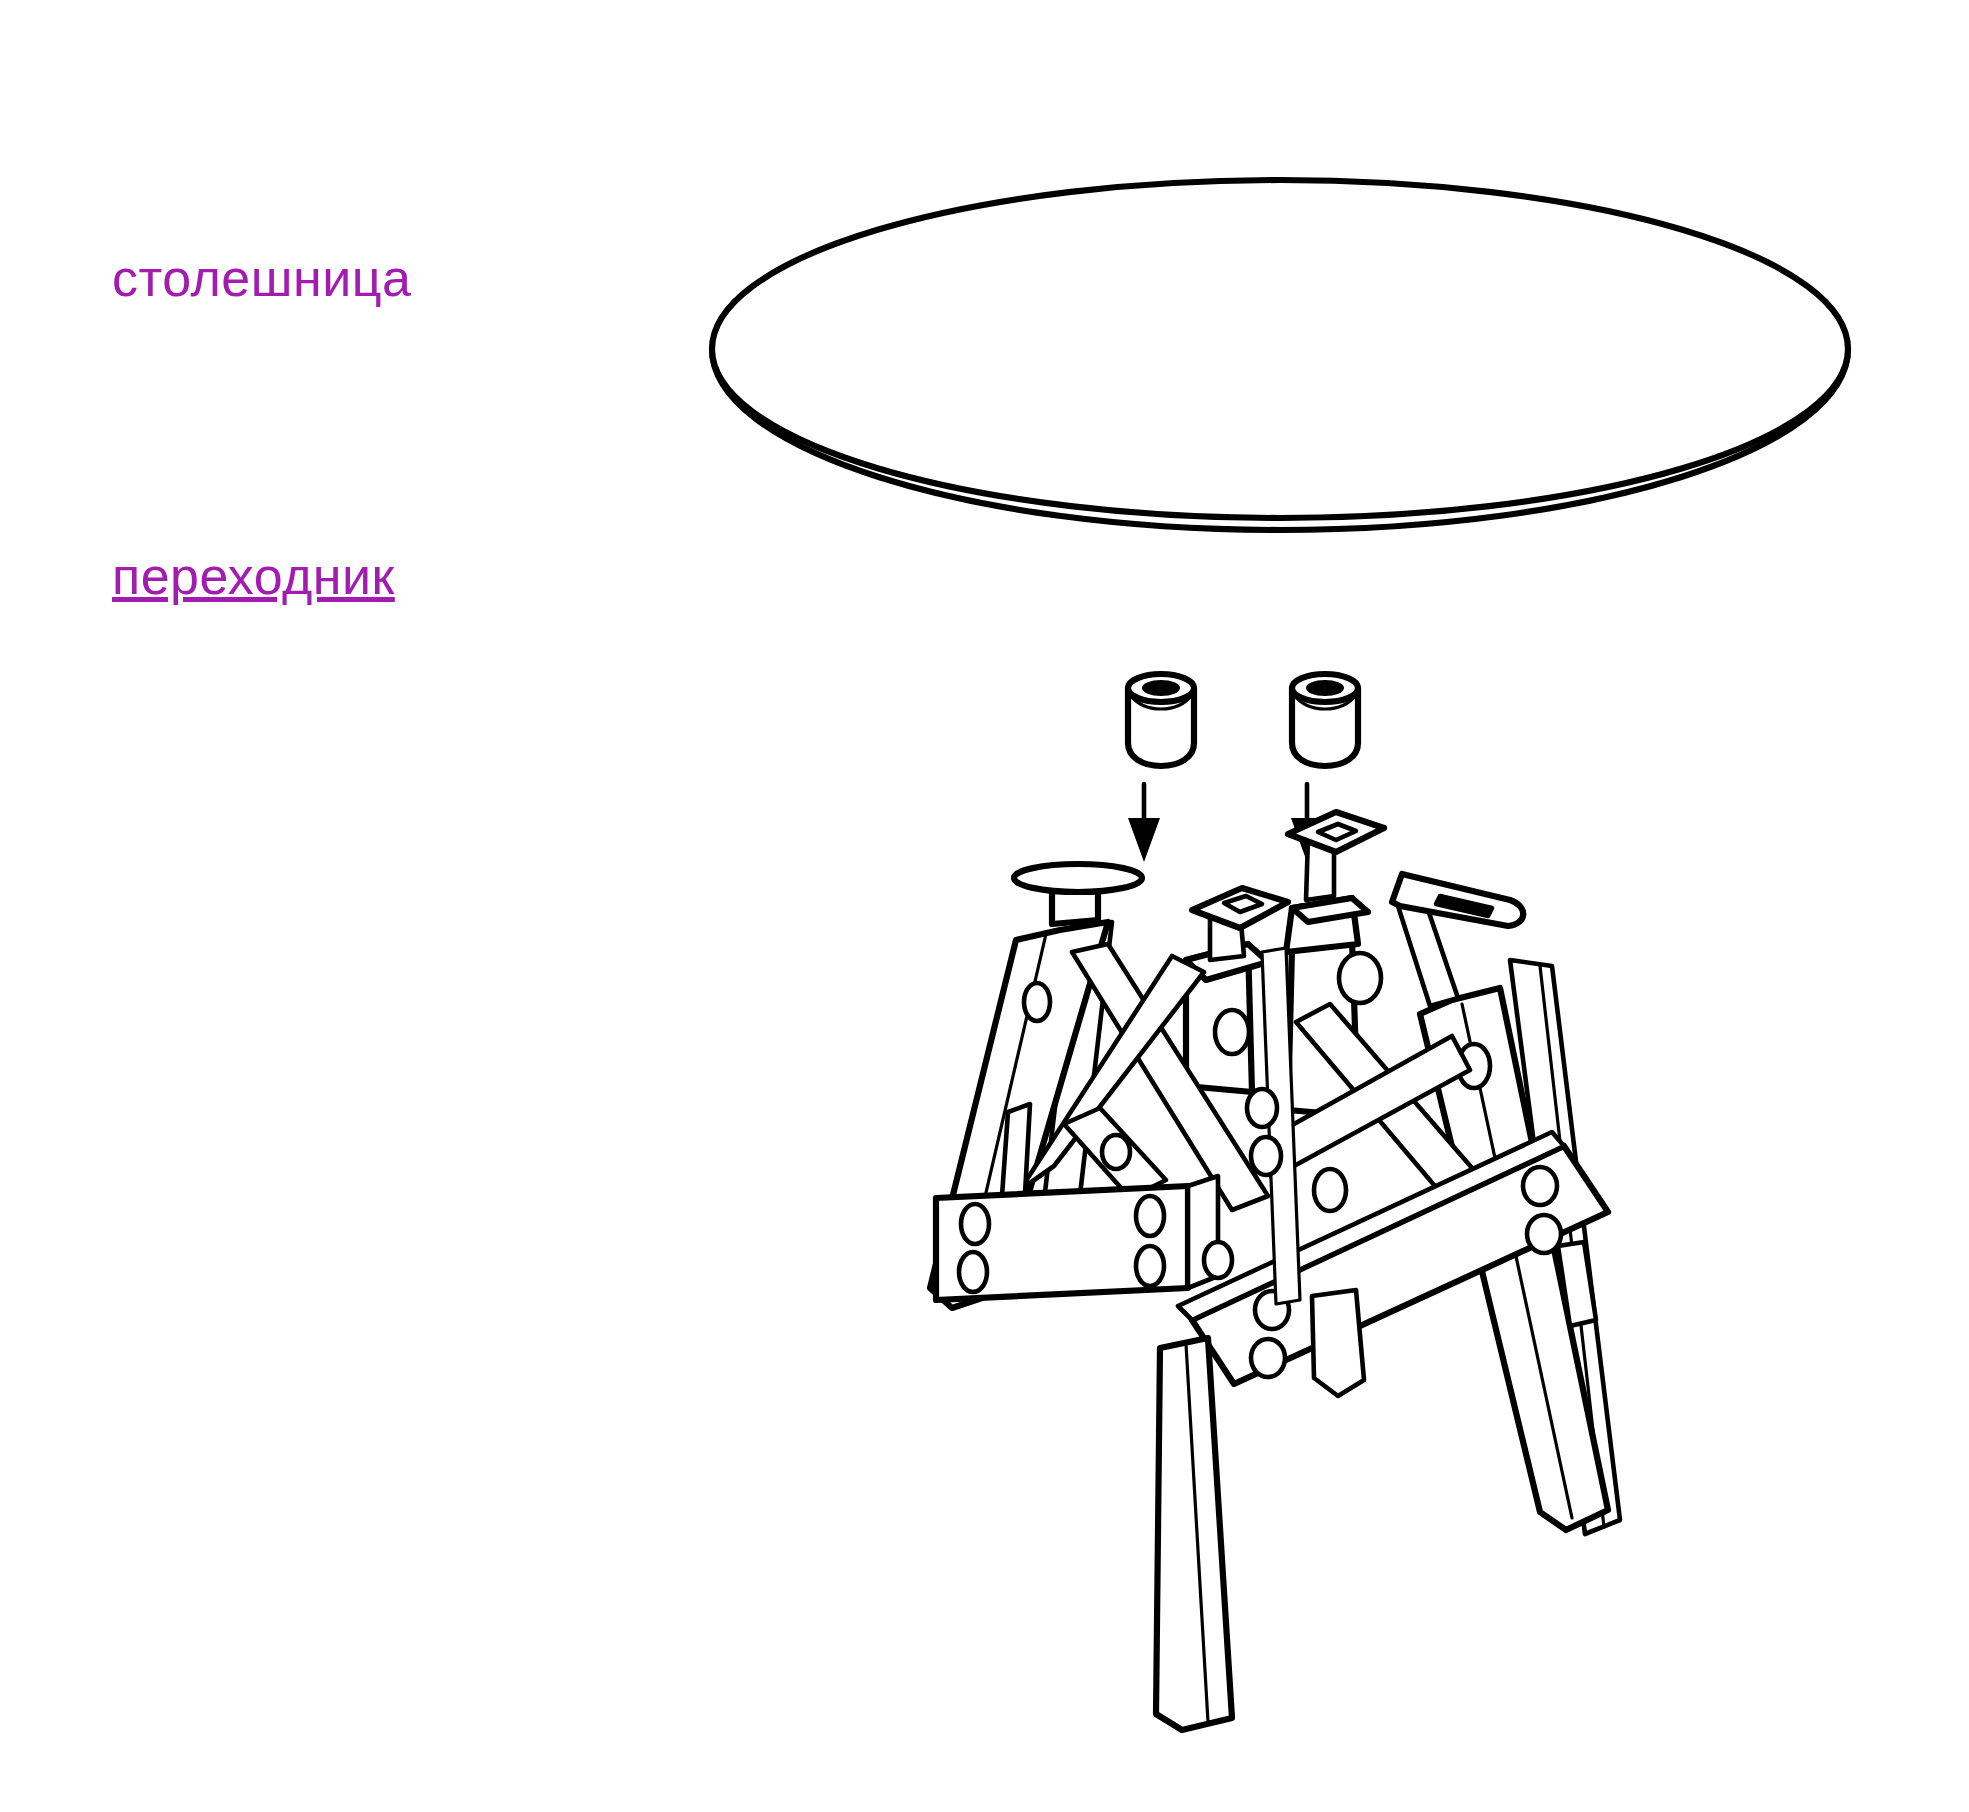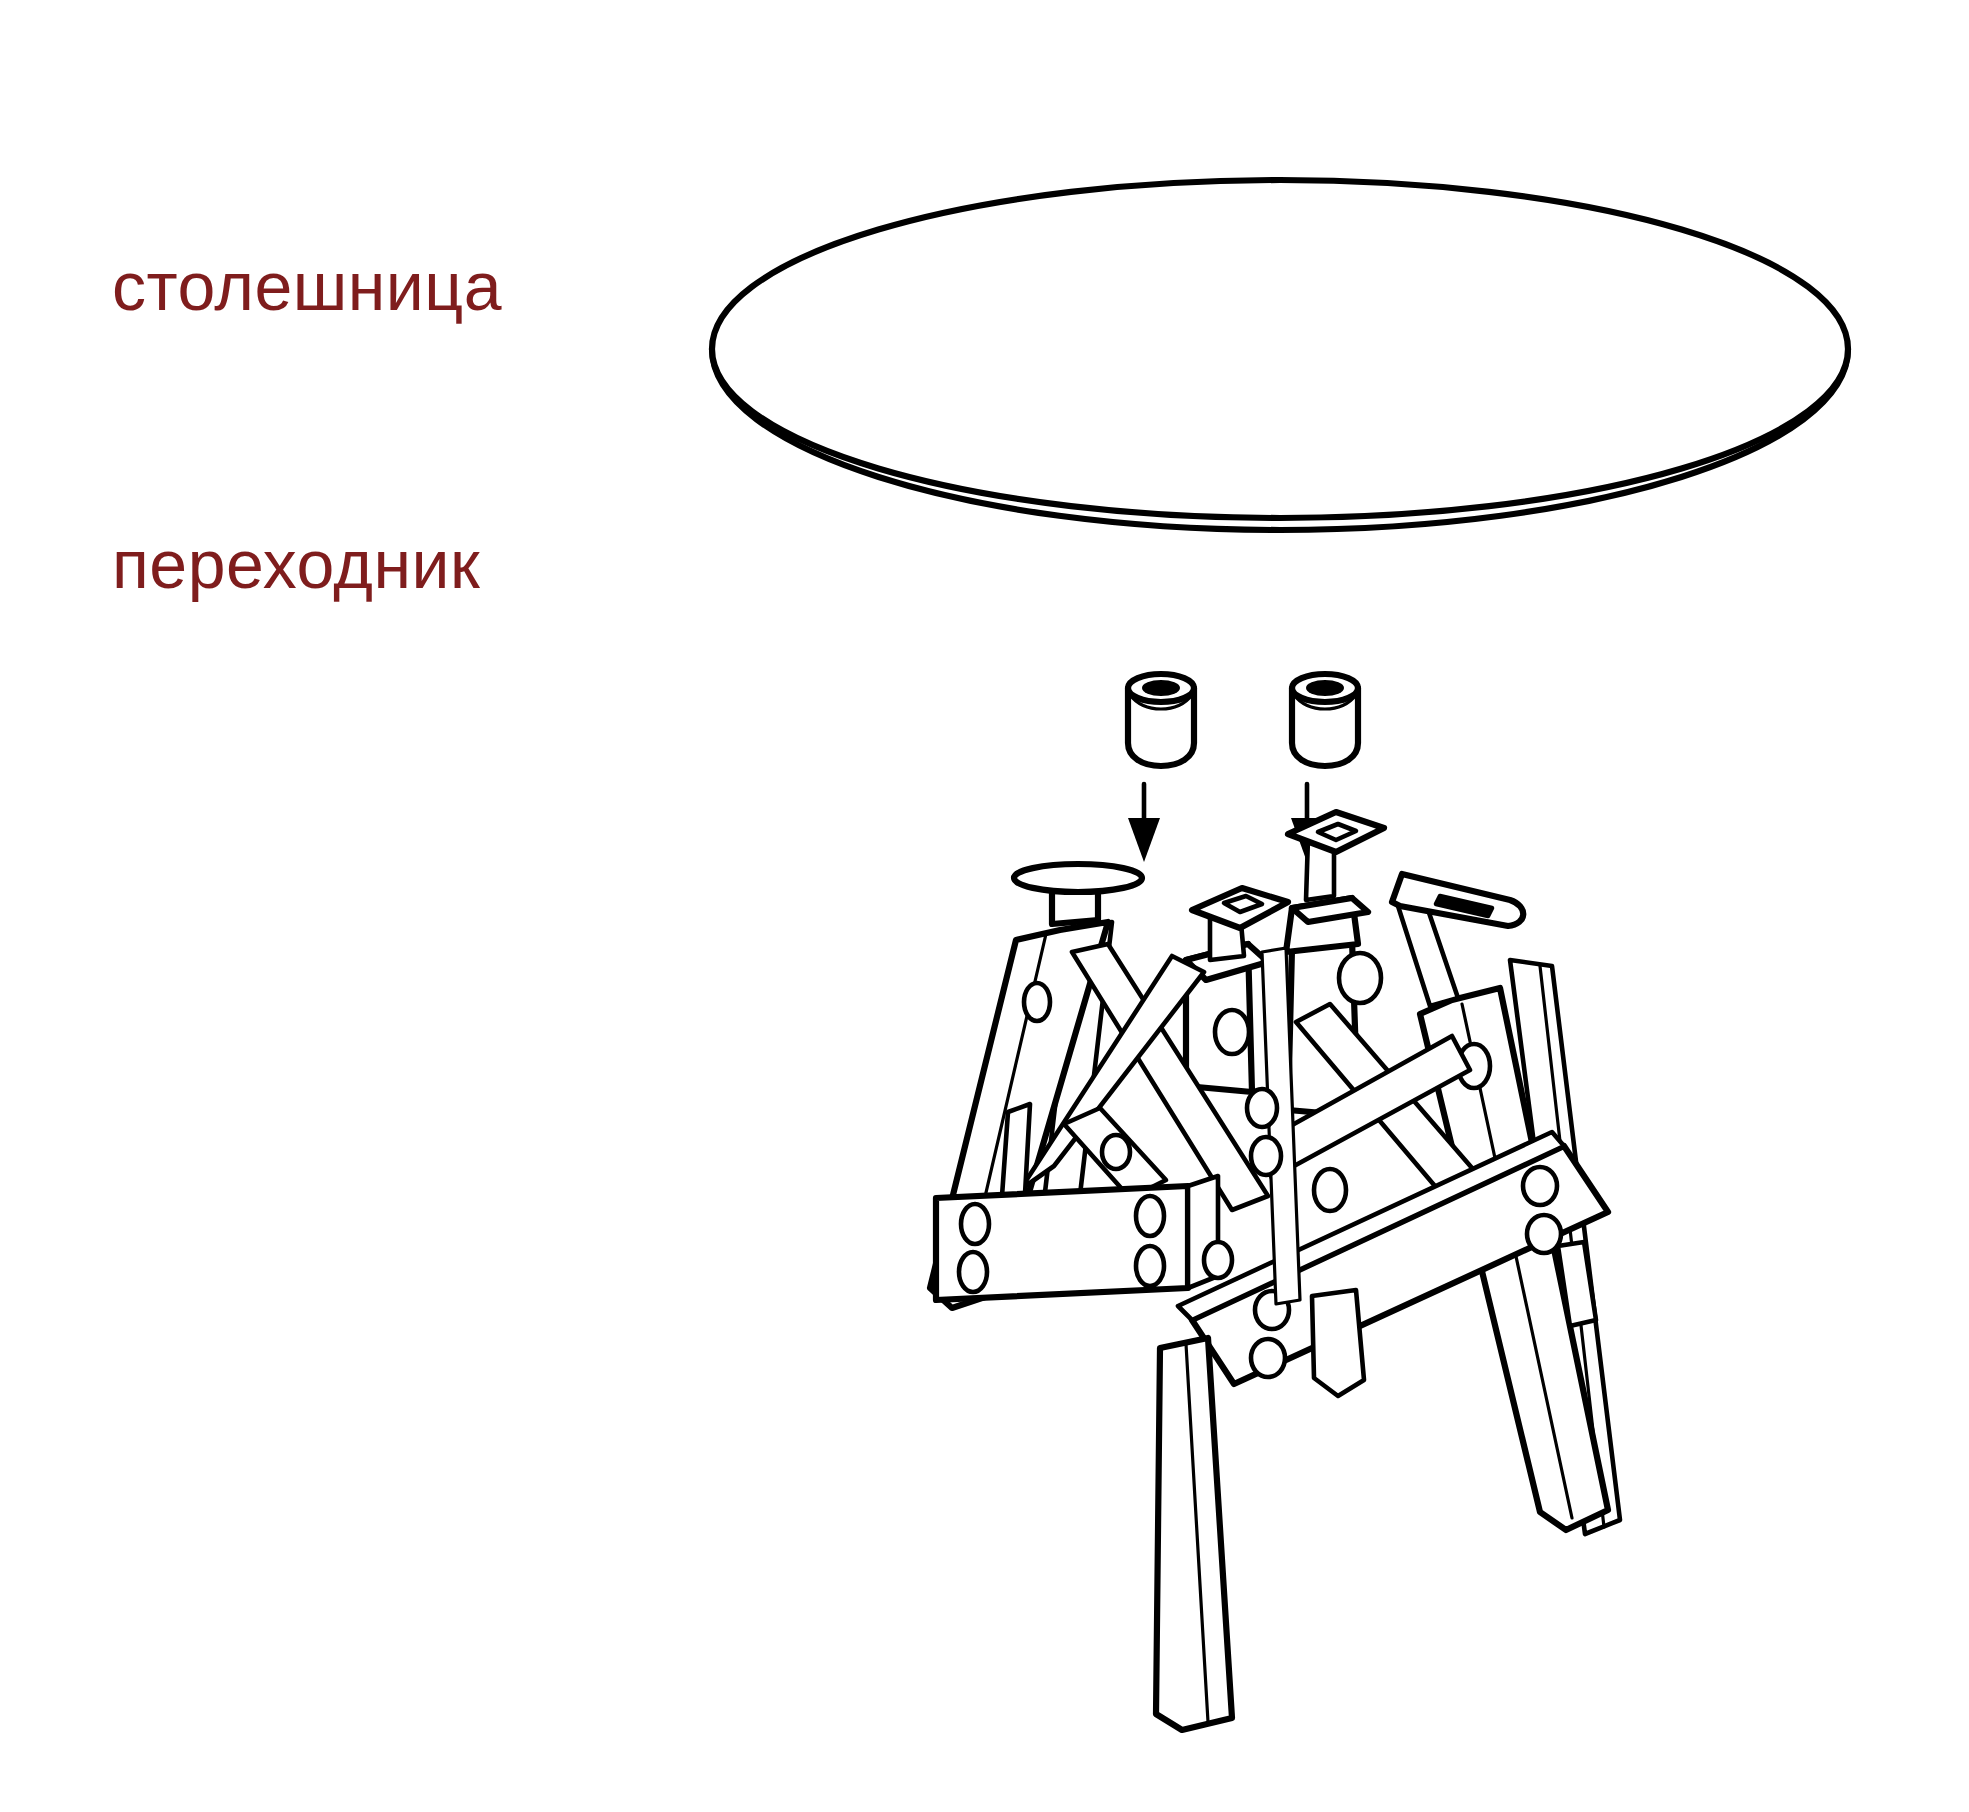--- a/index.html
+++ b/index.html
@@ -20,30 +20,30 @@
   #diagram-root {
     position: absolute;
     inset: 0;
     width: 1969px;
     height: 1812px;
   }
 
   .label {
     position: absolute;
     font-family: "Liberation Sans", "DejaVu Sans", sans-serif;
-    font-size: 68px;
+    font-size: 52px;
     font-weight: 400;
     letter-spacing: 0.5px;
-    color: #7f1d1d;
+    color: #a21caf;
     white-space: nowrap;
     line-height: 1;
   }
 
   #label-tabletop { left: 112px; top: 252px; }
-  #label-adapter  { left: 112px; top: 530px; }
+  #label-adapter  { left: 112px; top: 550px; text-decoration: underline; }
   #label-frame    { left: 112px; top: 790px; }
 
   svg.art {
     position: absolute;
     left: 0;
     top: 0;
     width: 1969px;
     height: 1812px;
     overflow: visible;
   }

